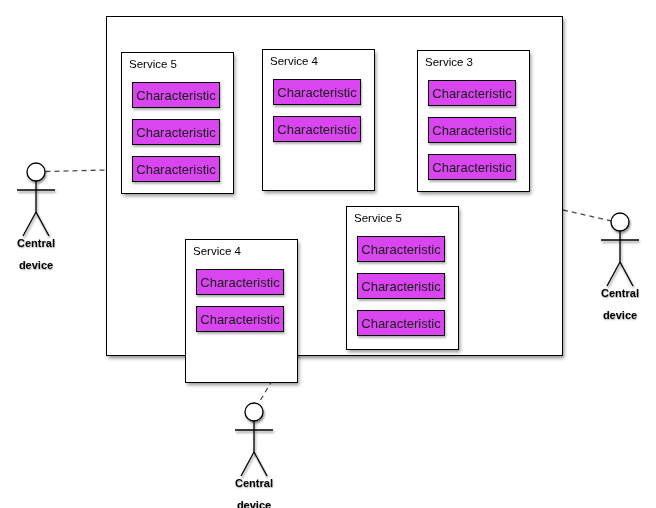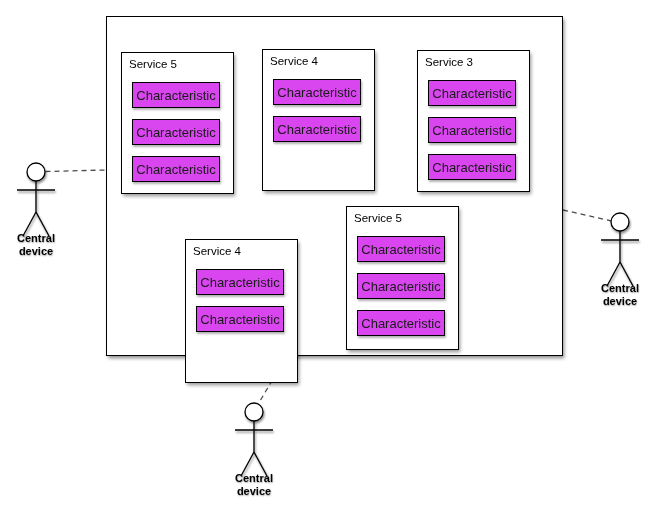--- a/index.html
+++ b/index.html
@@ -68,21 +68,21 @@
     line-height: 13px;
     white-space: nowrap;
     color: #1a1a1a;
   }
   .actor-label {
     position: absolute;
     width: 56px;
     text-align: center;
     font-size: 11px;
     font-weight: bold;
-    line-height: 13px;
+    line-height: 22px;
     color: #000;
     text-shadow: 0.5px 1px 1.5px rgba(0,0,0,0.35);
   }
   .s1 { left: 14px;  top: 35px; }
   .s2 { left: 155px; top: 32px; }
   .s3 { left: 310px; top: 33px; }
   .s4 { left: 78px;  top: 189px; margin-top: 33px; }
   .s5 { left: 239px; top: 189px; }
   .lbl-left   { left: 8px;   top: 232px; }
   .lbl-right  { left: 592px; top: 282px; }

